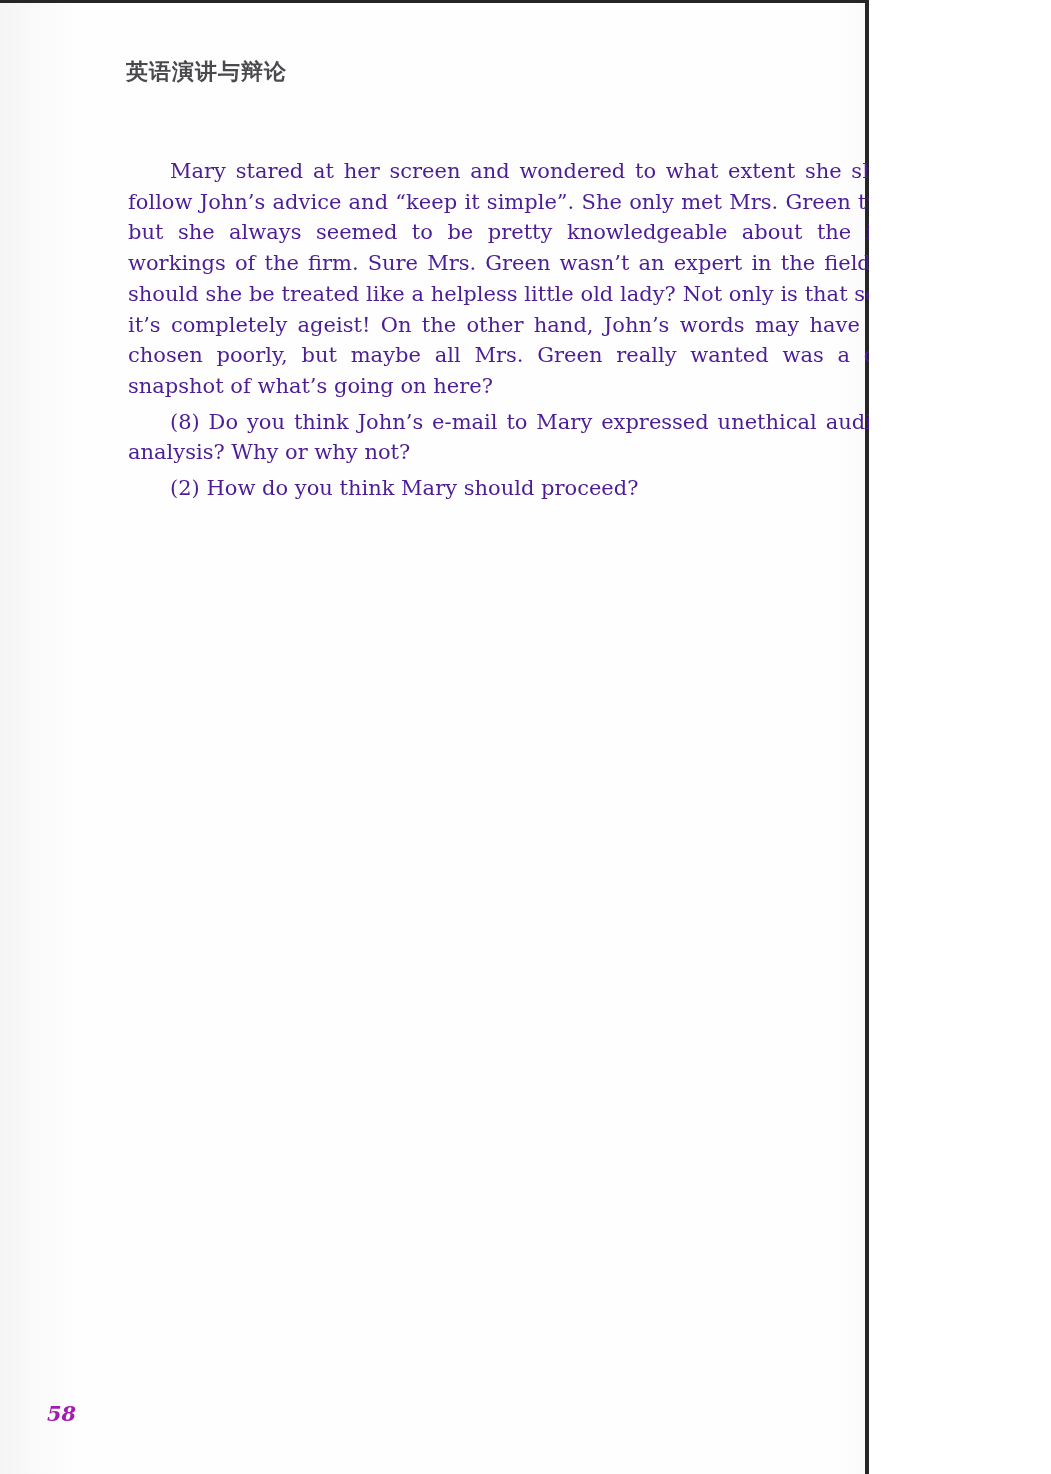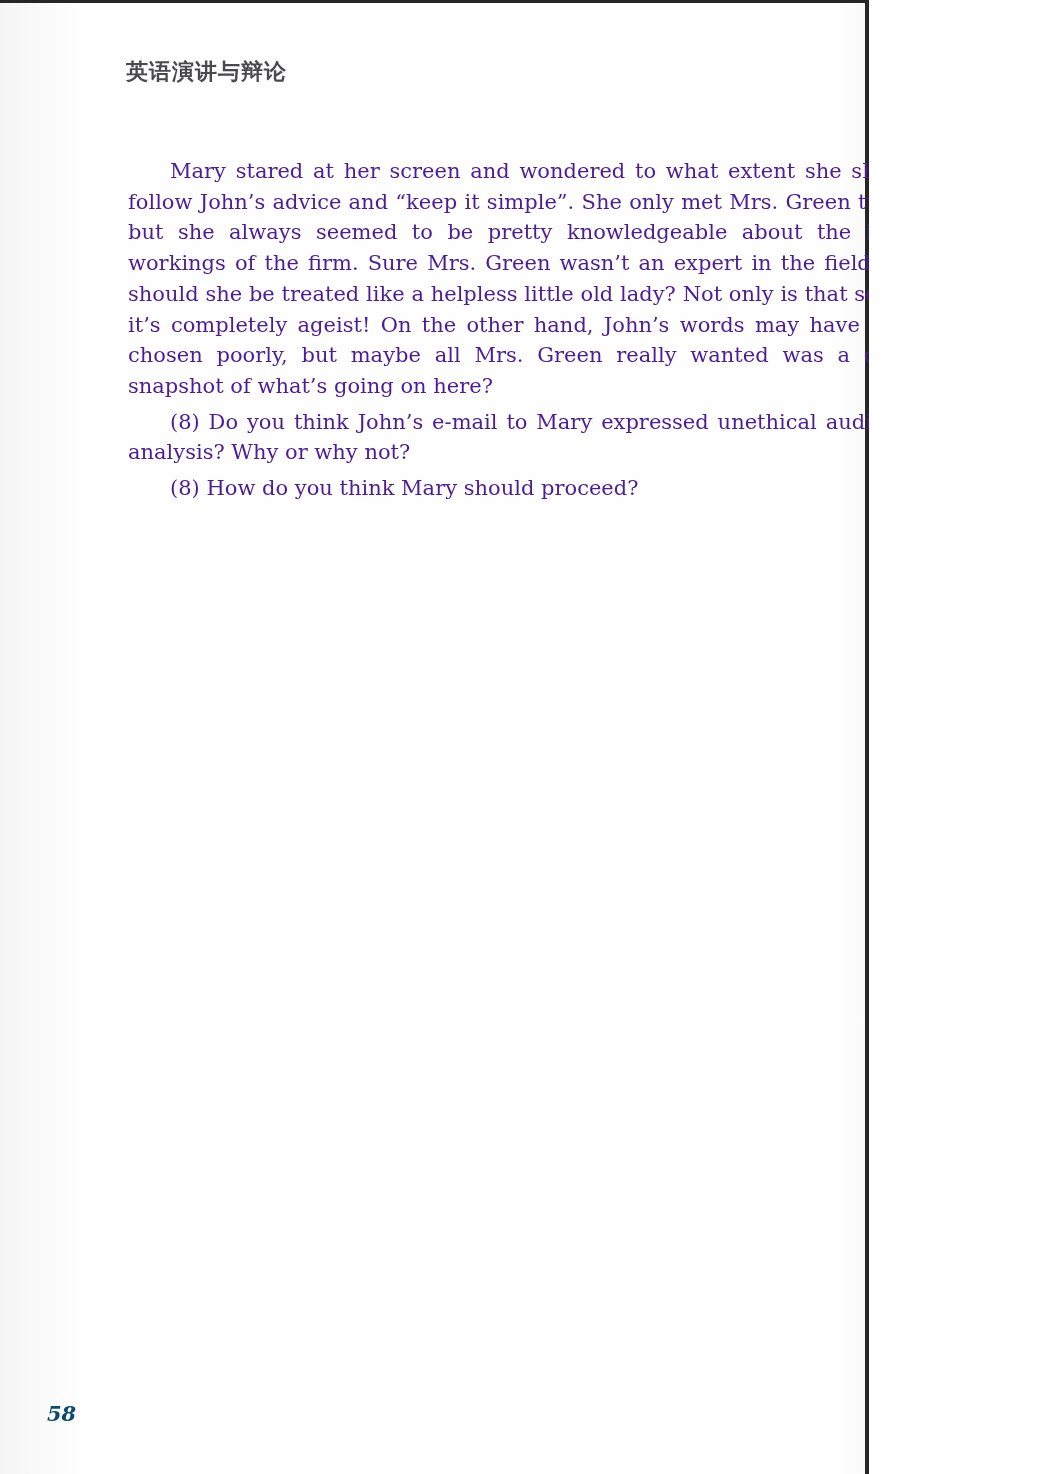--- a/index.html
+++ b/index.html
@@ -71,21 +71,21 @@
     text-indent: 2em;
   }
 
   .page-number {
     position: absolute;
     left: 47px;
     top: 1401px;
     font-size: 21px;
     font-style: italic;
     font-weight: 700;
-    color: #0c4a6e;
+    color: #a21caf;
   }
 </style>
 </head>
 <body>
 
 <div class="canvas">
 
   <div class="page-shade"></div>
   <div class="edge-top"></div>
   <div class="edge-right"></div>
@@ -94,18 +94,18 @@
     <svg viewBox="0 0 28 30" xmlns="http://www.w3.org/2000/svg">
       <path d="M7 2 H21 V27 L14 20.3 L7 27 Z" fill="none" stroke="#4187f0" stroke-width="2.6" stroke-linejoin="miter"></path>
     </svg>
   </span>
 
   <div class="running-header">英语演讲与辩论</div>
 
   <div class="body-text">
     <p>Mary stared at her screen and wondered to what extent she should follow John’s advice and “keep it simple”. She only met Mrs. Green twice, but she always seemed to be pretty knowledgeable about the inner workings of the firm. Sure Mrs. Green wasn’t an expert in the field, but should she be treated like a helpless little old lady? Not only is that sexist, it’s completely ageist! On the other hand, John’s words may have been chosen poorly, but maybe all Mrs. Green really wanted was a quick snapshot of what’s going on here?</p>
     <p>(8) Do you think John’s e-mail to Mary expressed unethical audience analysis? Why or why not?</p>
-    <p>(8) How do you think Mary should proceed?</p>
+    <p>(2) How do you think Mary should proceed?</p>
   </div>
 
   <div class="page-number">58</div>
 
 </div>
 
 </body></html>

